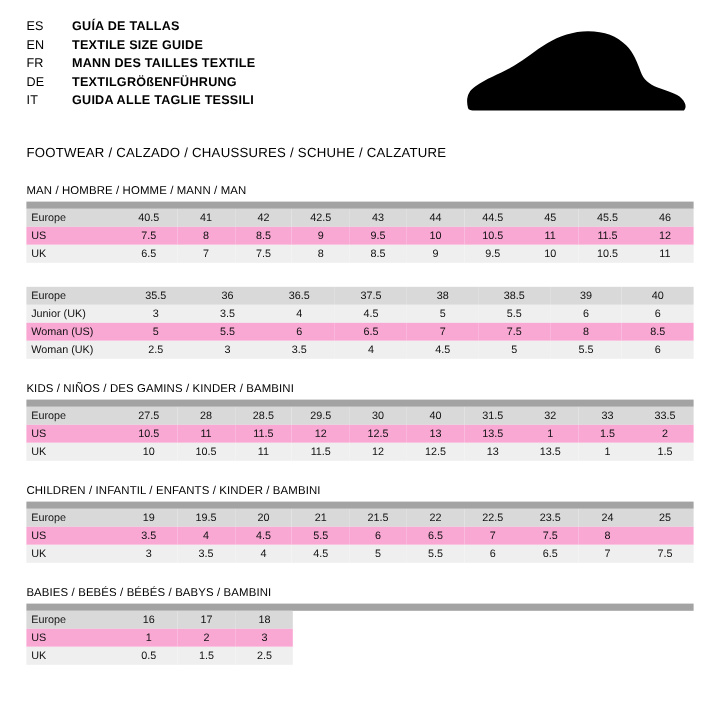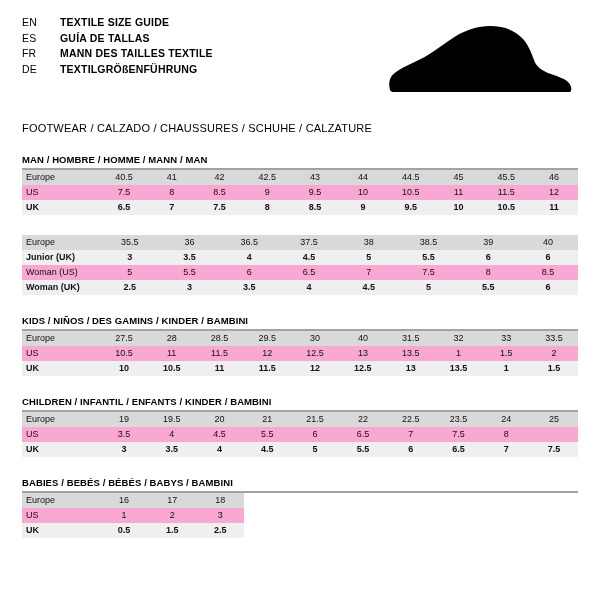--- a/index.html
+++ b/index.html
@@ -58,24 +58,24 @@
     letter-spacing: 0.2px;
     margin: 14px 0 0 0;
   }
 
   
   .group {
     margin-top: 20px;
   }
   .group-head {
     font-size: 9.5px;
-    font-weight: bold;
+    font-weight: normal;
     letter-spacing: 0.1px;
     padding-bottom: 3px;
-    border-bottom: 2px solid #a3a3a3;
+    border-bottom: 6px solid #a3a3a3;
     margin-bottom: 0;
   }
   table.sizes {
     width: 100%;
     border-collapse: collapse;
     table-layout: fixed;
     font-size: 9px;
   }
   table.sizes td {
     height: 15px;
@@ -90,50 +90,53 @@
     width: 74px;
   }
   tr.shade td {
     background: #d9d9d9;
   }
   tr.plain td {
     background: #f9a8d4;
   }
   tr.alt td {
     background: #efefef;
-    font-weight: bold;
   }
   
   table.sizes.narrow {
     width: 40%;
   }
 </style>
 </head>
 <body>
 
 <div class="page">
 
   <div class="header">
     <table class="lang-table">
       <tbody>
         <tr>
+          <td class="lang-code">ES</td>
+          <td class="lang-title">GUÍA DE TALLAS</td>
+        </tr>
+        <tr>
           <td class="lang-code">EN</td>
           <td class="lang-title">TEXTILE SIZE GUIDE</td>
         </tr>
         <tr>
-          <td class="lang-code">ES</td>
-          <td class="lang-title">GUÍA DE TALLAS</td>
-        </tr>
-        <tr>
           <td class="lang-code">FR</td>
           <td class="lang-title">MANN DES TAILLES TEXTILE</td>
         </tr>
         <tr>
           <td class="lang-code">DE</td>
           <td class="lang-title">TEXTILGRÖßENFÜHRUNG</td>
+        </tr>
+        <tr>
+          <td class="lang-code">IT</td>
+          <td class="lang-title">GUIDA ALLE TAGLIE TESSILI</td>
         </tr>
       </tbody>
     </table>
 
     <div class="shoe-art">
       <svg viewBox="0 0 190 78" width="190" height="78" aria-hidden="true">
         <path fill="#000000" d="M6 70 C4 62 6 56 12 52 C22 45 34 41 44 35 C54 29 62 22 72 16
           C82 10 94 6 106 6 C120 6 130 10 138 18 C144 24 147 32 150 40
           C152 46 157 50 164 53 C172 56 180 58 184 62 C188 66 188 70 186 72
           L10 72 C8 72 6.5 71.5 6 70 Z"></path>

